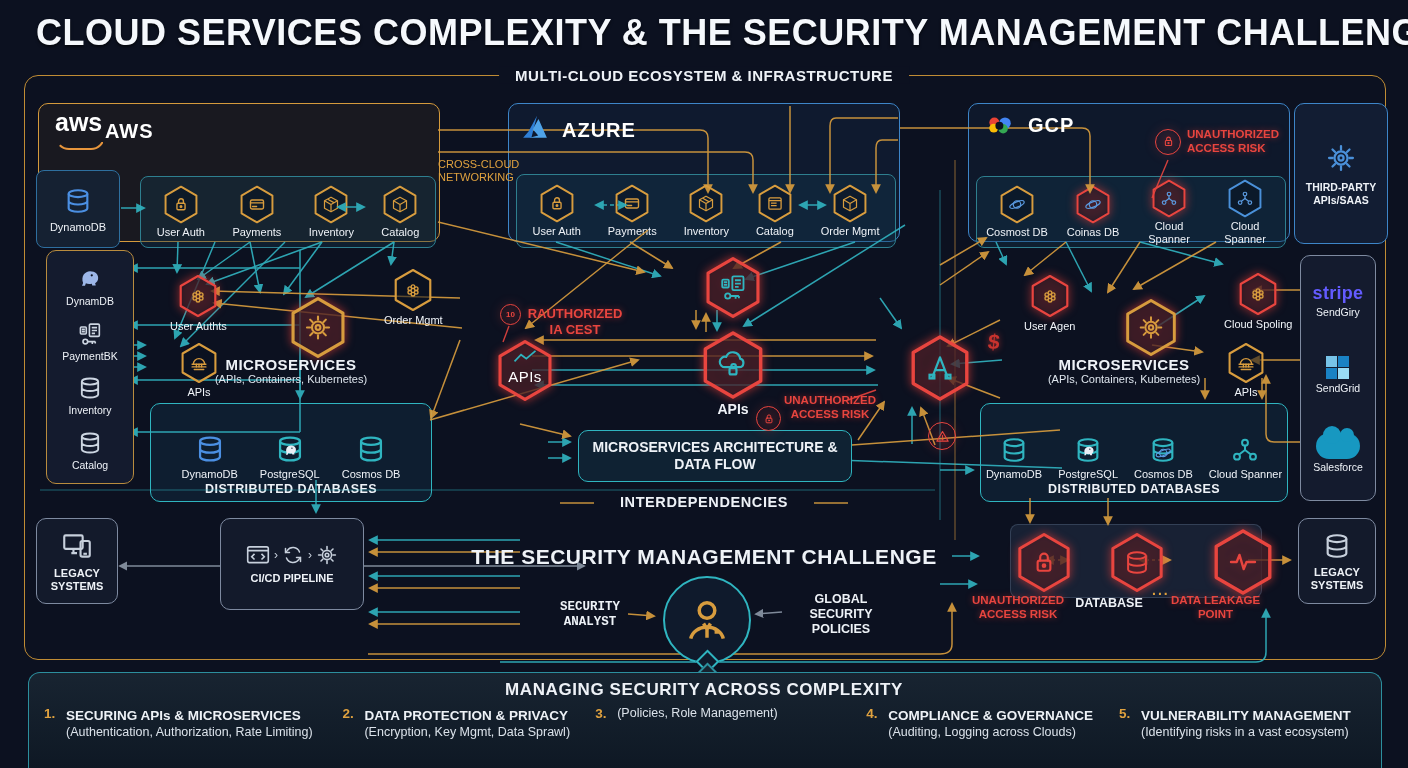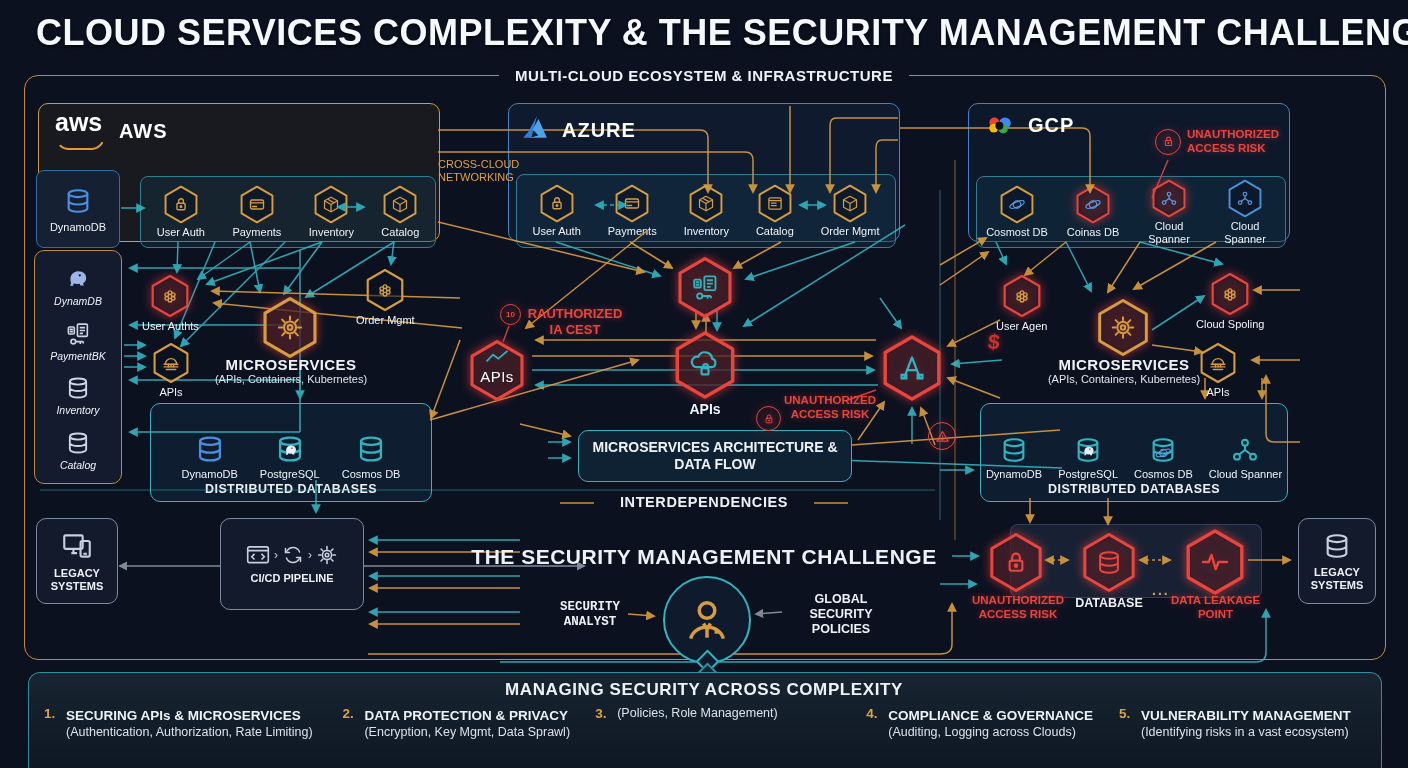--- a/index.html
+++ b/index.html
@@ -25,35 +25,35 @@
   .row-aws{left:140px;top:176px;width:290px;height:62px;}
   .row-azure{left:516px;top:174px;width:374px;height:64px;}
   .row-gcp{left:976px;top:176px;width:304px;height:62px;}
   .svc{display:flex;flex-direction:column;align-items:center;gap:2px;}
   .svc .lbl{font-size:11px;color:#eef2f7;line-height:1.1;text-align:center;white-space:nowrap;}
   .svc .lbl.wrap{white-space:normal;width:62px;}
   .side-box{background:#141b2e;border-radius:10px;z-index:4;}
   .dyn-box{left:36px;top:170px;width:82px;height:76px;border:1.3px solid #2e6f9f;background:#152132;z-index:4;
            display:flex;flex-direction:column;align-items:center;justify-content:center;gap:4px;border-radius:8px;}
   .dyn-box .lbl{font-size:11px;}
-  .left-sb{left:34px;top:250px;width:86px;height:220px;border:1.3px solid #b98c3e;
-           display:flex;flex-direction:column;align-items:center;justify-content:space-around;padding:6px 0;font-style:italic;}
+  .left-sb{left:46px;top:250px;width:86px;height:220px;border:1.3px solid #b98c3e;
+           display:flex;flex-direction:column;align-items:center;justify-content:space-around;padding:6px 0;}
   .left-sb .item,.saas-sb .item{display:flex;flex-direction:column;align-items:center;gap:2px;}
   .left-sb .lbl,.saas-sb .lbl{font-size:10.5px;color:#eef2f7;}
   .saas-sb{left:1300px;top:255px;width:74px;height:228px;border:1.3px solid #7e8aa0;
            display:flex;flex-direction:column;align-items:center;justify-content:space-around;padding:8px 0;}
   .db-panel{border:1.4px solid #2fb5c0;border-radius:10px;background:rgba(16,42,62,.55);z-index:2;
             display:flex;flex-direction:column;align-items:center;justify-content:flex-end;padding-bottom:5px;}
   .db-aws{left:150px;top:403px;width:280px;height:92px;}
   .db-gcp{left:980px;top:403px;width:306px;height:92px;}
   .db-items{display:flex;align-items:flex-end;justify-content:center;gap:22px;margin-bottom:2px;}
   .db-items .svc .lbl{font-size:11px;}
   .db-cap{font-size:12.5px;font-weight:bold;letter-spacing:.4px;}
   
-  .hex{position:absolute;z-index:4;display:flex;flex-direction:column;align-items:center;gap:2px;}
+  .hex{position:absolute;z-index:4;display:flex;flex-direction:column;align-items:center;gap:2px;margin-left:28px;}
   .hex .lbl{font-size:11px;color:#f0f4f9;white-space:nowrap;line-height:1.1;text-align:center;}
   .hex .lbl.big{font-size:14px;font-weight:bold;}
   .g-red{filter:drop-shadow(0 0 5px rgba(235,62,55,.85));}
   .micro-text{z-index:4;text-align:center;}
   .micro-text .t1{font-size:15px;font-weight:bold;letter-spacing:.4px;}
   .micro-text .t2{font-size:11px;color:#dfe6ee;text-align:center;}
   .risk-text{color:#e8453f;font-weight:bold;font-size:11.5px;line-height:1.2;text-align:center;z-index:5;
              text-shadow:0 0 6px rgba(235,62,55,.55);}
   .hex-inner-label{position:absolute;left:0;top:0;width:100%;height:100%;display:flex;align-items:center;
                    justify-content:center;color:#fff;font-size:15px;letter-spacing:.5px;}
@@ -82,21 +82,21 @@
   .bottom-panel{left:28px;top:672px;width:1352px;height:96px;border:1.5px solid #2c8f9e;border-bottom:none;
                 border-radius:12px 12px 0 0;background:linear-gradient(#182431,#0e1824);z-index:5;}
   .bp-title{left:0;right:0;top:680px;text-align:center;font-size:17px;font-weight:bold;letter-spacing:.6px;z-index:6;}
   .bp-items{left:44px;top:706px;width:1330px;display:flex;gap:16px;z-index:6;}
   .bitem{position:relative;padding-left:22px;}
   .bitem .bnum{position:absolute;left:0;top:0;color:#e0a23f;font-weight:bold;font-size:13.5px;}
   .bitem .btitle{font-weight:bold;font-size:13.5px;line-height:1.25;}
   .bitem .bsub{font-size:12.5px;color:#dbe2ea;line-height:1.25;}
   .w1{width:285px}.w2{width:235px}.w3{width:255px}.w4{width:235px}.w5{width:255px}
   
-  .aws-logo-wrap{left:55px;top:112px;z-index:4;display:flex;align-items:center;gap:14px;}
+  .aws-logo-wrap{left:55px;top:112px;z-index:4;display:flex;align-items:center;}
   .awstext{font-size:25px;font-weight:bold;color:#fff;line-height:.8;}
   .awsswoosh{display:block;width:46px;height:10px;border:2.4px solid transparent;border-bottom-color:#e8963c;
              border-radius:0 0 24px 24px;margin-top:1px;}
   .brandname{font-size:20px;font-weight:bold;letter-spacing:1px;color:#fff;}
   .azure-logo-wrap{left:520px;top:112px;z-index:4;display:flex;align-items:flex-end;gap:12px;}
   .gcp-logo-wrap{left:984px;top:110px;z-index:4;display:flex;align-items:center;gap:12px;}
   .stripe-logo{font-size:18px;font-weight:bold;color:#635bff;letter-spacing:.3px;}
   .sg-icon{width:24px;height:24px;position:relative;}
   .sg-icon i{position:absolute;width:11px;height:11px;}
   .sf-cloud{width:44px;height:26px;background:#1798c1;border-radius:14px;position:relative;}
@@ -582,21 +582,46 @@
       <svg width="36" height="39" viewBox="0 0 44 48" style="color:#4a90d9">
           <use href="#hex"></use>
           <g style="color:#5b9ae0">
             <use href="#i-spanner" x="10" y="12" width="24" height="24"></use>
           </g>
         </svg>
       <span class="lbl wrap">Cloud Spanner</span>
     </div>
   </div>
 
-
+  <div class="abs tp-box">
+    <svg width="34" height="34" viewBox="0 0 24 24" style="color:#4a90d9">
+        <use href="#i-gear"></use>
+      </svg>
+    <span class="lbl">THIRD-PARTY APIs/SAAS</span>
+  </div>
+
+  <div class="abs side-box saas-sb">
+    <div class="item">
+      <span class="stripe-logo">stripe</span>
+      <span class="lbl">SendGiry</span>
+    </div>
+    <div class="item">
+      <span class="sg-icon">
+        <i style="left:0;top:0;background:#77c3e8"></i>
+          <i style="left:12px;top:0;background:#1a82c4"></i>
+        <i style="left:0;top:12px;background:#1a82c4"></i>
+          <i style="left:12px;top:12px;background:#9adcf5"></i>
+      </span>
+      <span class="lbl">SendGrid</span>
+    </div>
+    <div class="item">
+      <span class="sf-cloud"></span>
+      <span class="lbl">Salesforce</span>
+    </div>
+  </div>
 
   <div class="hex" style="left:468px;top:339px;">
     <svg width="58" height="63" viewBox="0 0 44 48" class="g-red" style="color:#e8453f;position:relative">
         <use href="#hex"></use>
         <g style="color:#2fb5c0" fill="none" stroke="currentColor">
           <path d="M14,17 l5,-5 4,3 7,-6" stroke-width="1.3" fill="none"></path>
         </g>
       </svg>
     <span class="hex-inner-label" style="top:6px">APIs</span>
   </div>

